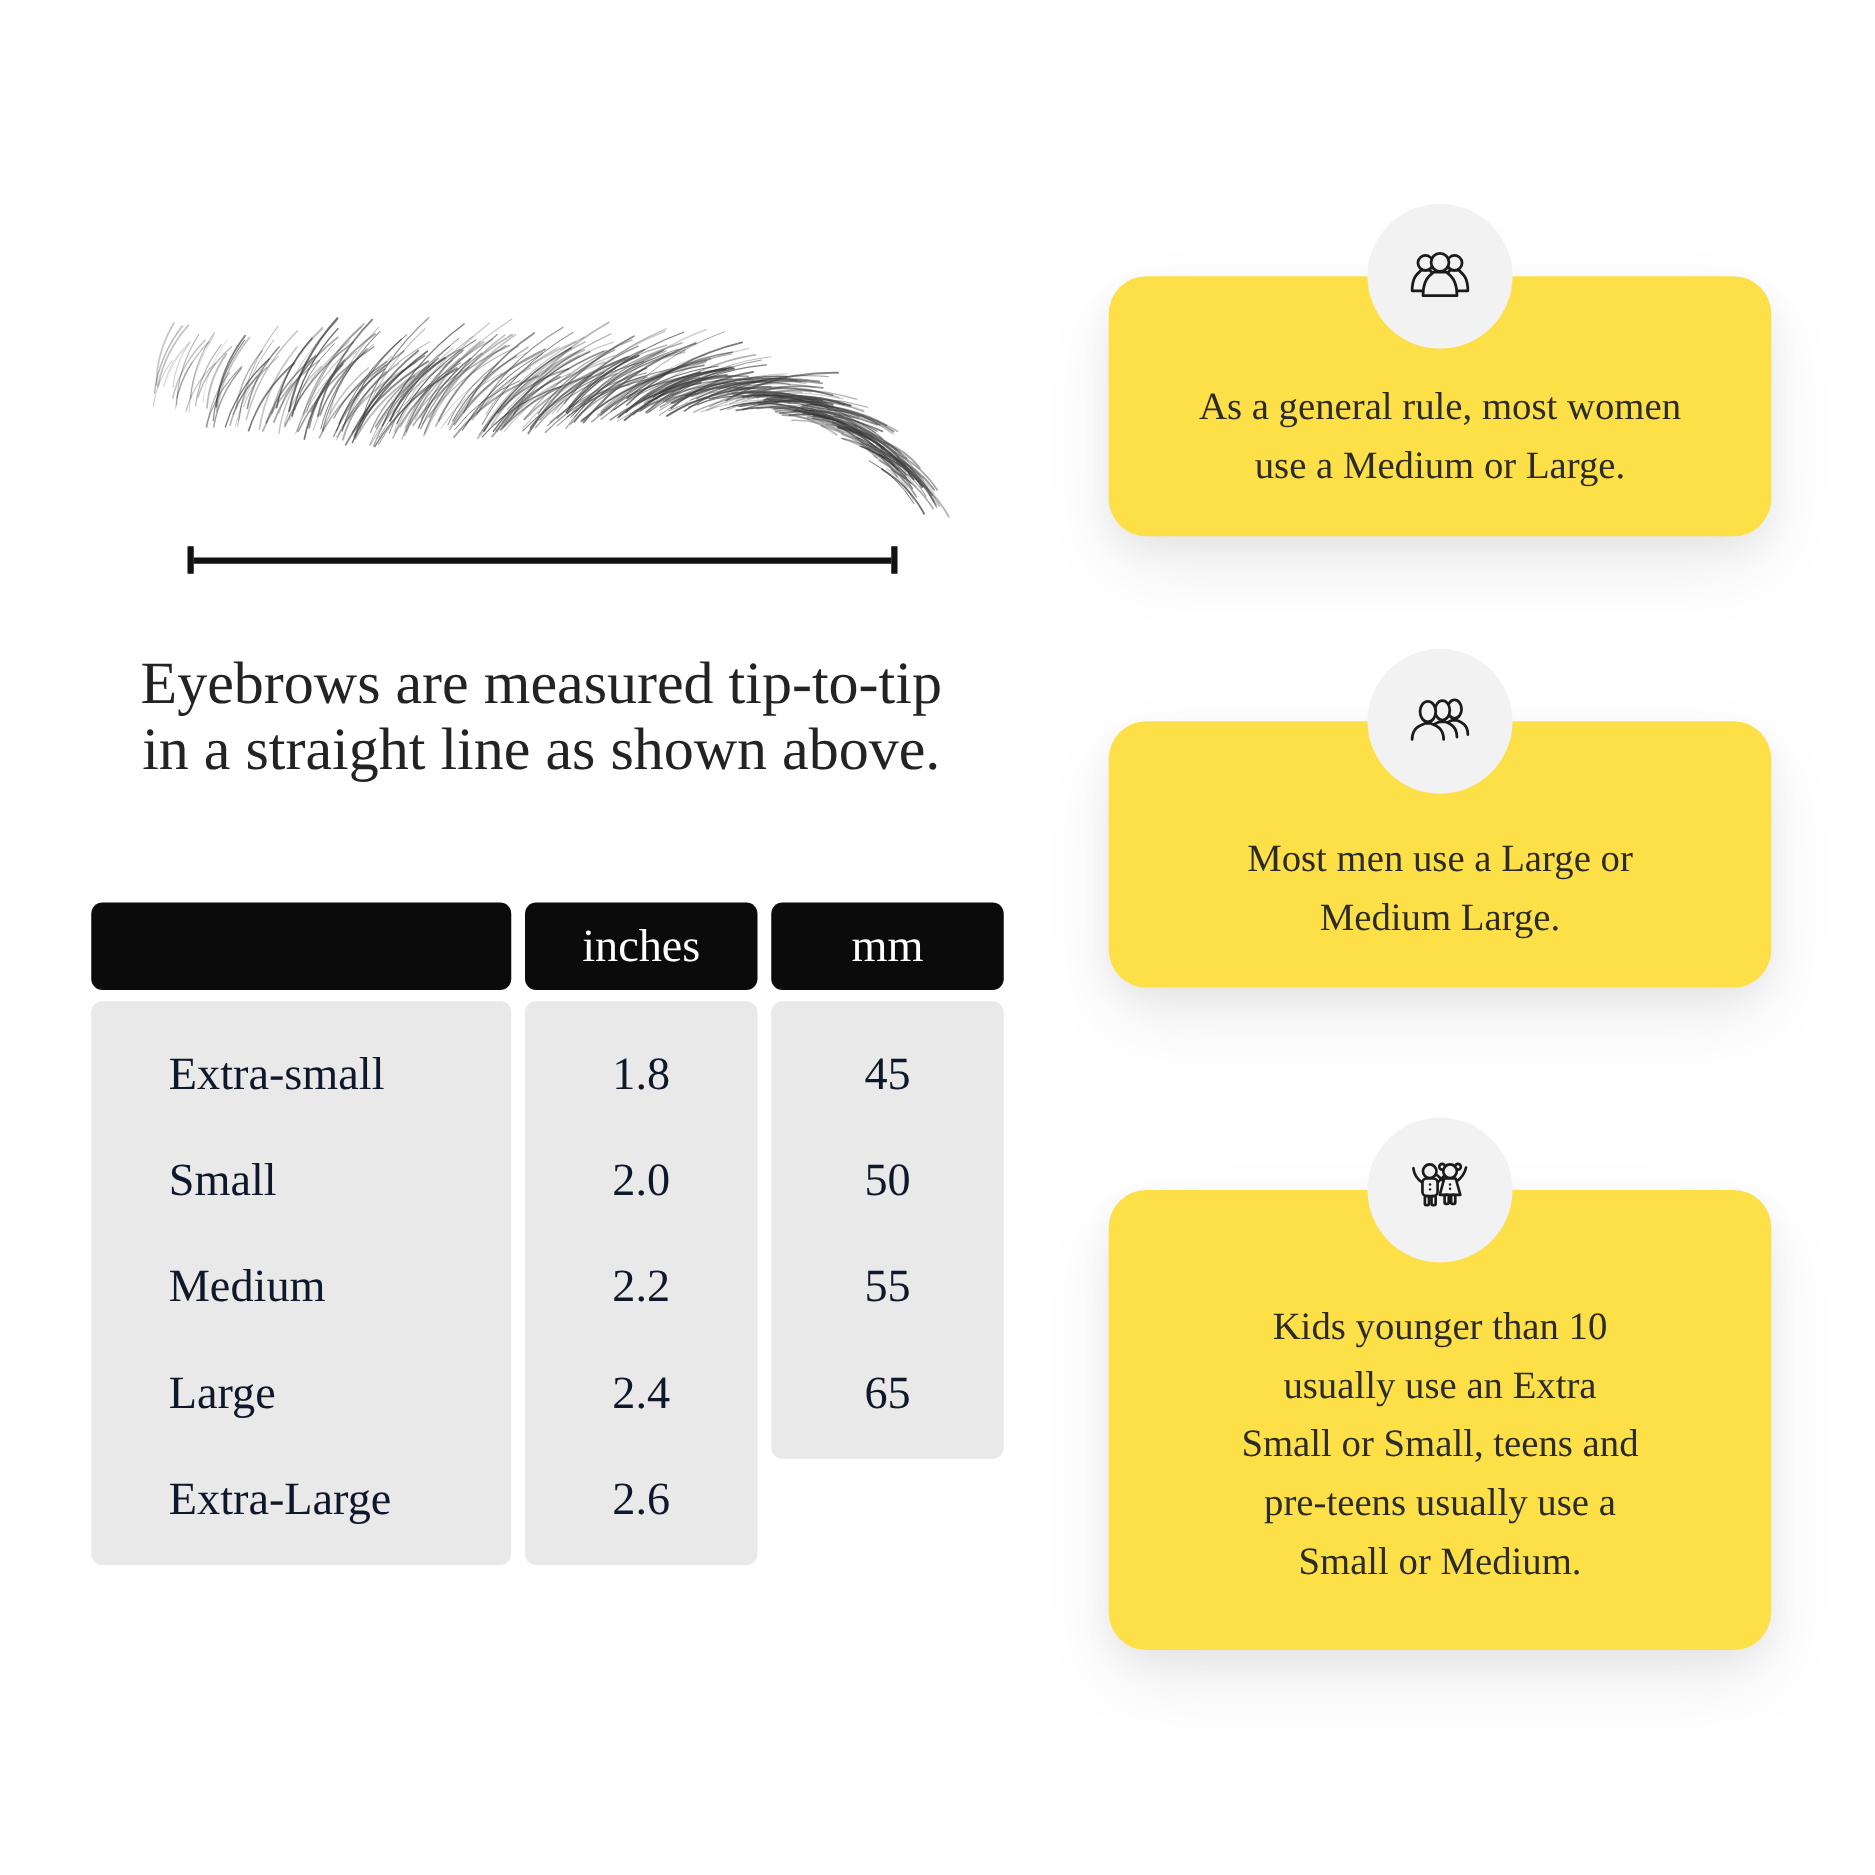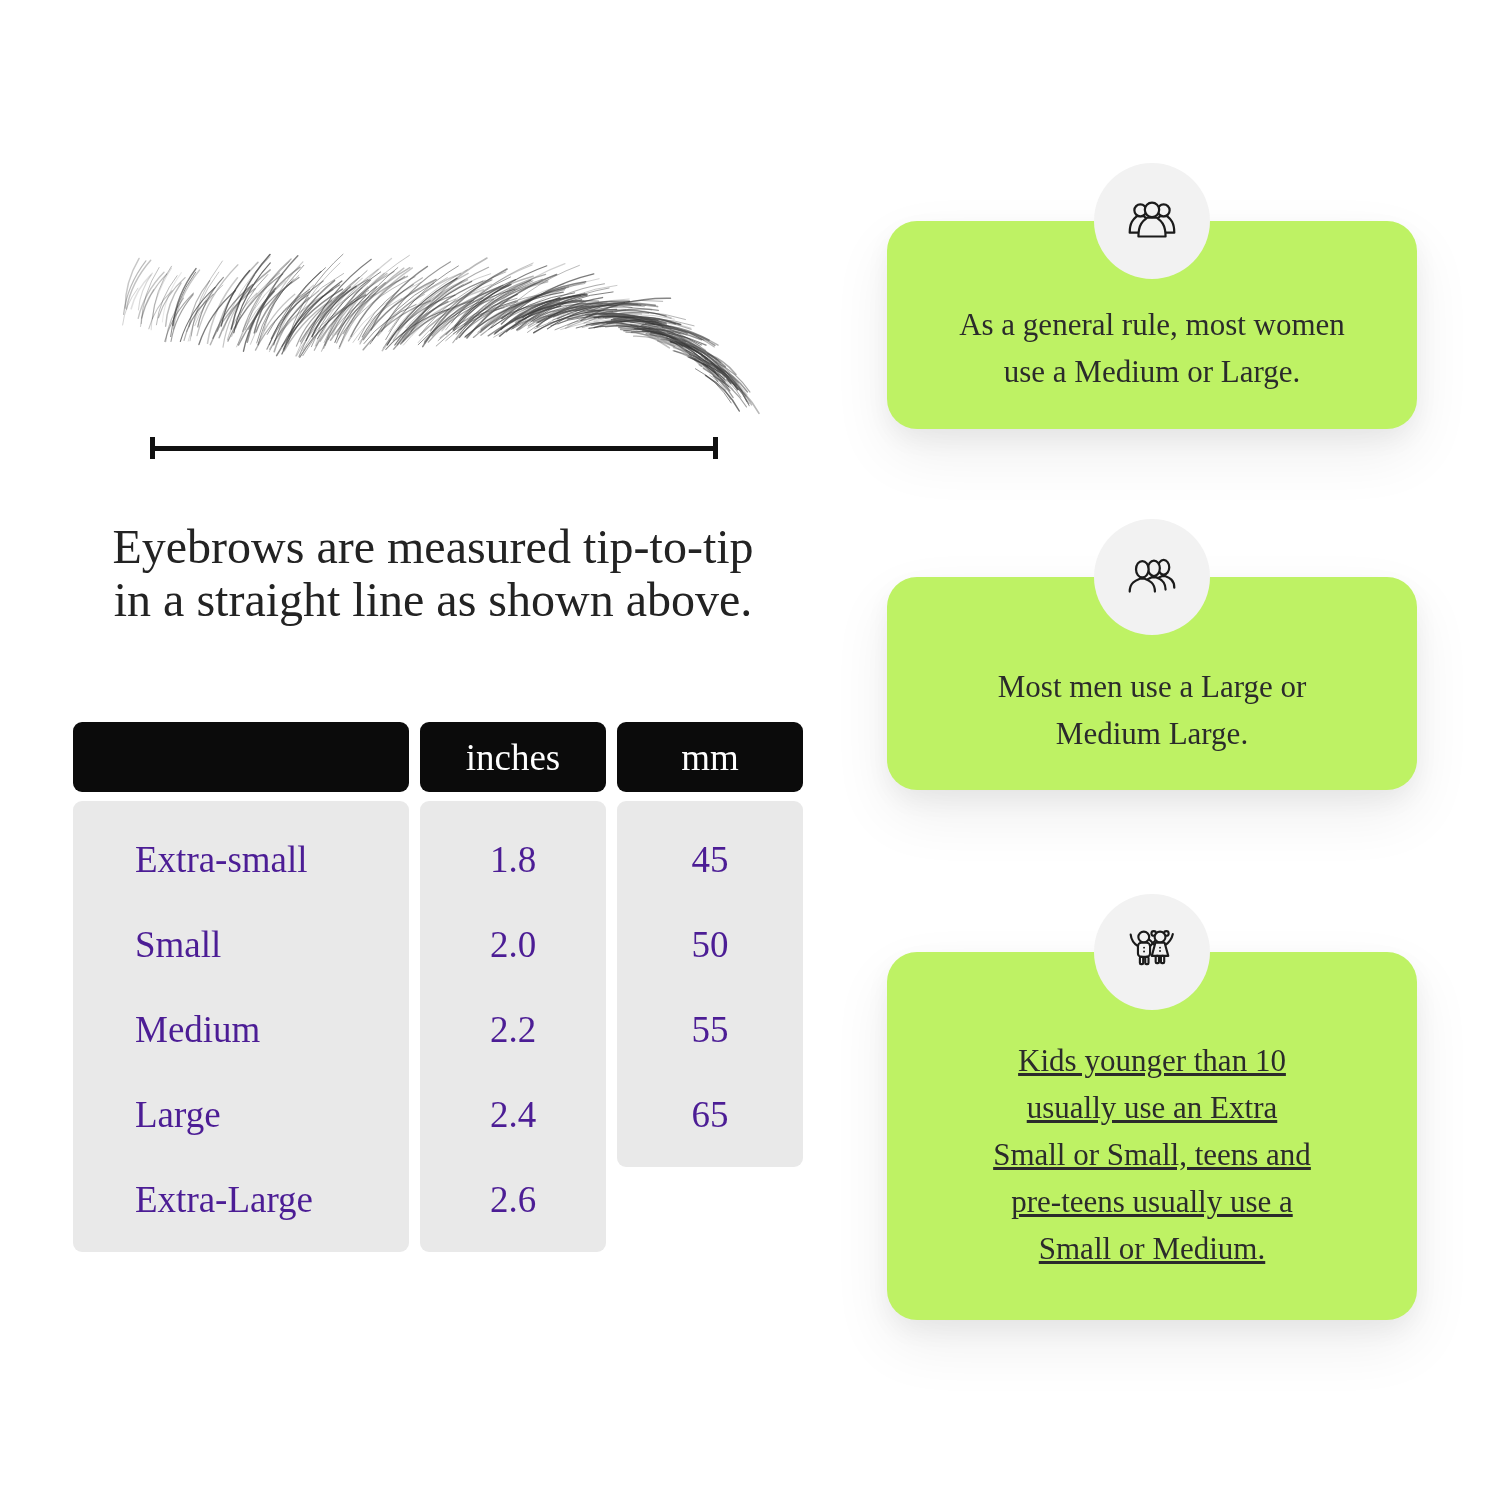--- a/index.html
+++ b/index.html
@@ -16,36 +16,36 @@
     position:absolute;left:103px;top:520px;width:660px;text-align:center;
     font-size:48px;line-height:53px;color:#232323;
   }
   
   .size-table{position:absolute;left:73px;top:722px;width:730px;display:grid;
     grid-template-columns:336px 186px 186px;column-gap:11px;}
   .tcol{display:flex;flex-direction:column;}
   .th{height:70px;background:var(--th-bg,#0b0b0b);border-radius:9px;color:#fff;
     display:flex;align-items:center;justify-content:center;font-size:37px;margin-bottom:9px;}
   .tb{background:var(--tb-bg,#e9e9e9);border-radius:9px;padding:16px 0 10px;display:flex;flex-direction:column;}
-  .cell{height:85px;display:flex;align-items:center;justify-content:center;font-size:37px;color:#4c1d95;}
+  .cell{height:85px;display:flex;align-items:center;justify-content:center;font-size:37px;color:#0f172a;}
   .tcol.labels .cell{justify-content:flex-start;padding-left:62px;}
   
-  .card{position:absolute;left:887px;width:530px;background:#bef264;border-radius:30px;
+  .card{position:absolute;left:887px;width:530px;background:#fde047;border-radius:30px;
     box-shadow:0 10px 25px rgba(0,0,0,.05),0 25px 60px rgba(0,0,0,.07);}
   .card1{top:221px;height:208px;}
   .card2{top:577px;height:213px;}
   .card3{top:952px;height:368px;}
   .icon-circle{position:absolute;top:-58px;left:50%;transform:translateX(-50%);
     width:116px;height:116px;border-radius:50%;background:var(--circle-bg,#f2f2f2);
     display:flex;align-items:center;justify-content:center;}
   .card-text{position:absolute;left:10px;right:10px;text-align:center;
     font-size:31px;line-height:47px;color:#2b2b2b;}
   .card1 .card-text{top:80px;}
   .card2 .card-text{top:86px;}
-  .card3 .card-text{top:85px;text-decoration:underline;}
+  .card3 .card-text{top:85px;}
 </style>
 </head>
 <body>
 
 <div class="canvas">
 
   <div class="brow-wrap">
     <svg id="brow-svg" viewBox="0 0 680 210" width="680" height="210">
         <path d="M23.6,106.4 Q26.9,77.5 45.9,52.8" fill="none" stroke="#4a4a4a" stroke-width="1.18" stroke-linecap="round" opacity="0.38"></path>
         <path d="M31.2,100.7 Q35.9,81.8 50.7,67.0" fill="none" stroke="#2f2f2f" stroke-width="1.59" stroke-linecap="round" opacity="0.15"></path>

